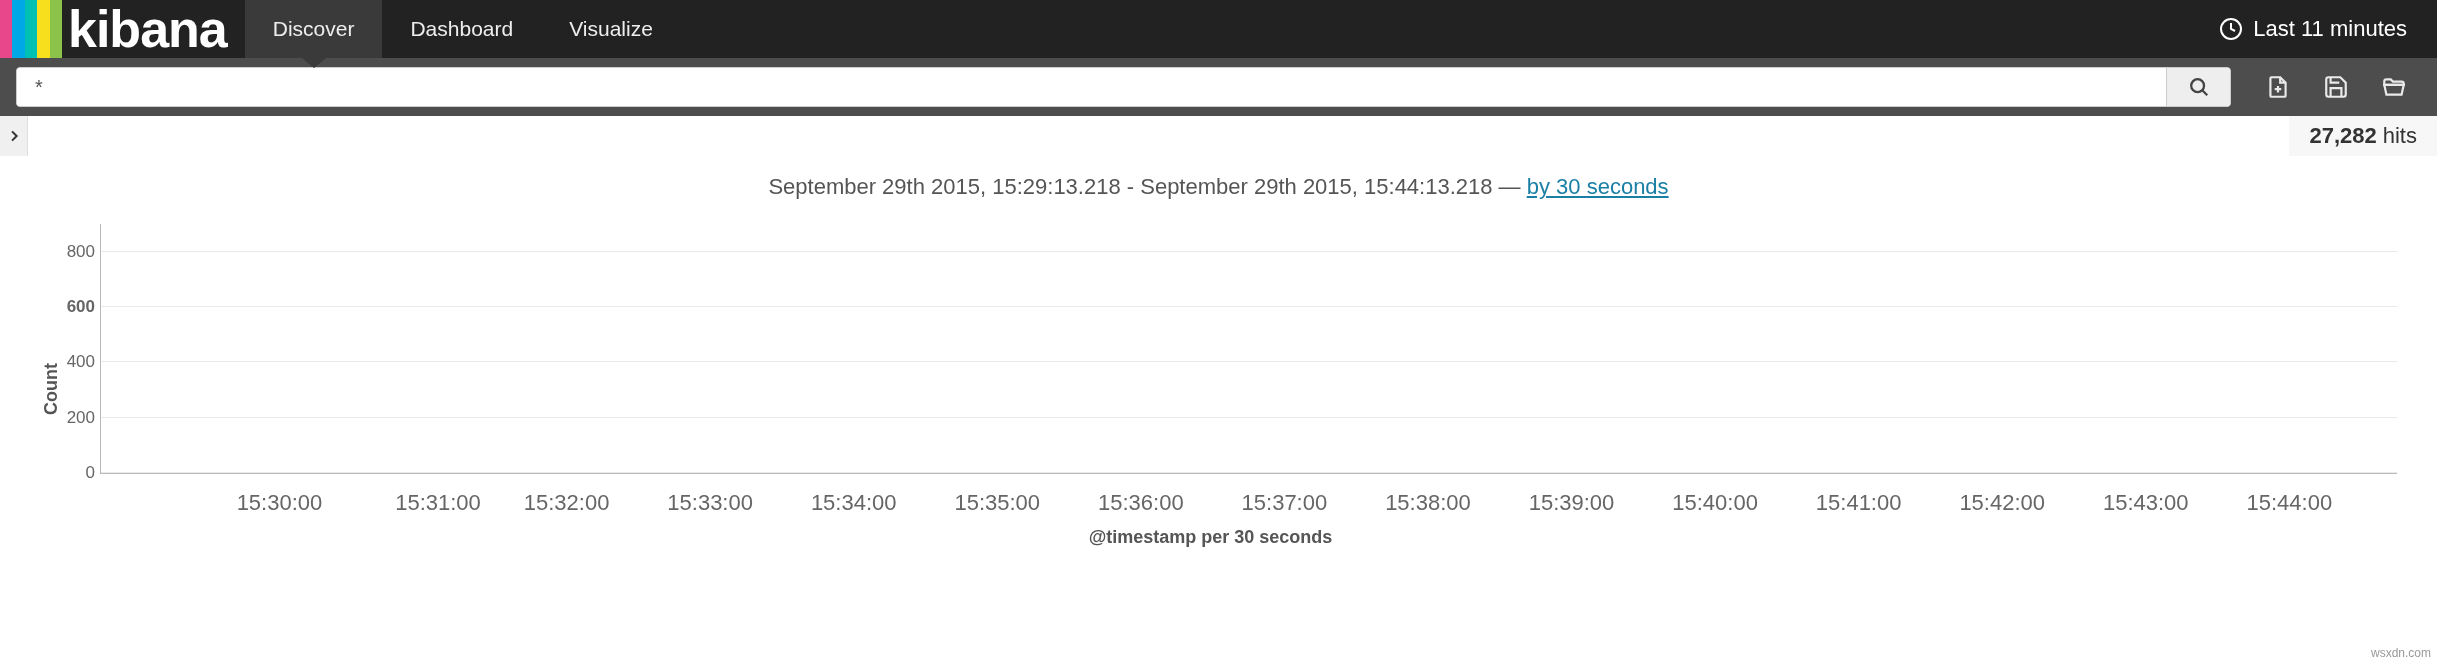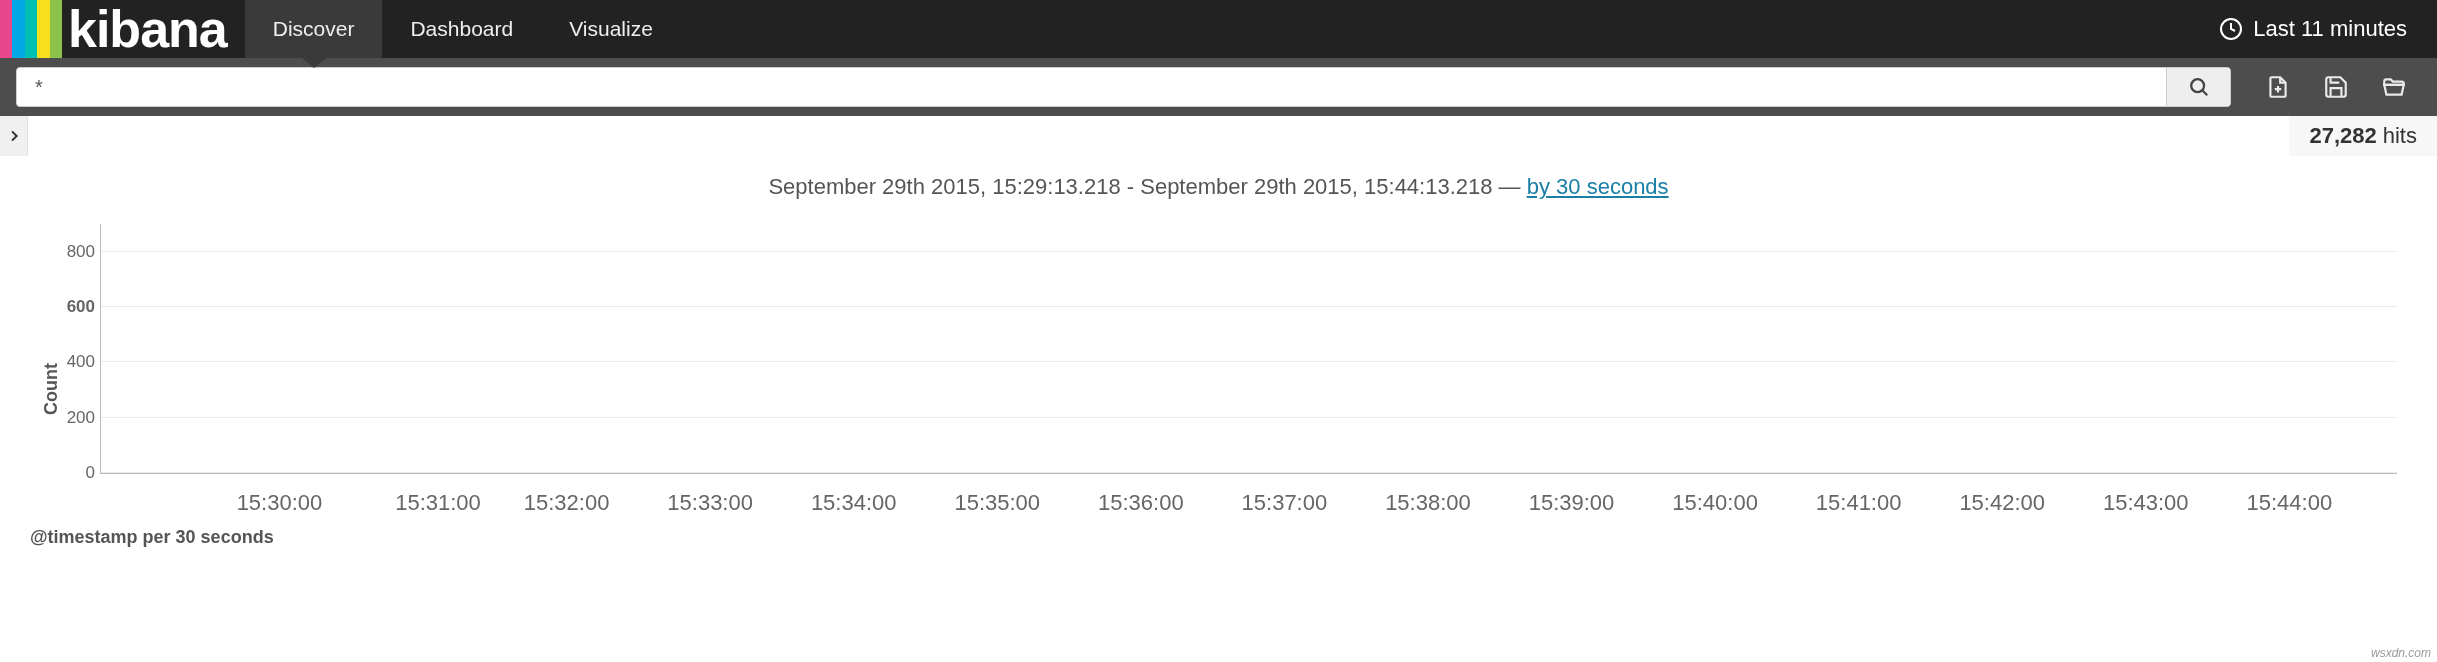--- a/index.html
+++ b/index.html
@@ -42,22 +42,22 @@
   .ylabel { position: absolute; left: -4px; top: 50%; transform: translateY(-50%) rotate(-90deg); transform-origin: center; font-size: 18px; font-weight: 700; color: #555; }
   .plot { position: absolute; left: 70px; right: 10px; top: 0; bottom: 80px; border-left: 1px solid #bbb; border-bottom: 1px solid #bbb; }
   .grid-line { position: absolute; left: 0; right: 0; height: 1px; background: #eaeaea; }
   .ytick { position: absolute; left: -50px; width: 44px; text-align: right; font-size: 17px; color: #666; transform: translateY(50%); }
   .bars { position: absolute; left: 0; right: 0; bottom: 0; top: 0; display: flex; align-items: flex-end; }
   .bar-slot { flex: 1; display: flex; justify-content: center; align-items: flex-end; }
   .bar { width: 82%; background: #6cc091; }
   .bar.muted { background: #e9e9e9; }
   .xaxis { position: absolute; left: 70px; right: 10px; bottom: 40px; height: 30px; }
   .xtick { position: absolute; top: 6px; font-size: 22px; color: #666; transform: translateX(-50%); white-space: nowrap; }
-  .xlabel { position: absolute; left: 0; right: 16px; bottom: 6px; font-size: 18px; font-weight: 700; color: #555; }
-  .credit { position: absolute; right: 6px; bottom: 2px; font-size: 12px; color: #999; font-style: italic; }
+  .xlabel { position: absolute; left: 0; right: 16px; bottom: 6px; text-align: center; font-size: 18px; font-weight: 700; color: #555; }
+  .credit { position: absolute; right: 6px; bottom: 2px; font-size: 12px; color: #999; }
 </style>
 </head>
 <body>
 
 <div class="nav">
   <div class="logo">
     <div class="logo-stripes">
       <span class="s1"></span>
         <span class="s2"></span>
         <span class="s3"></span>

